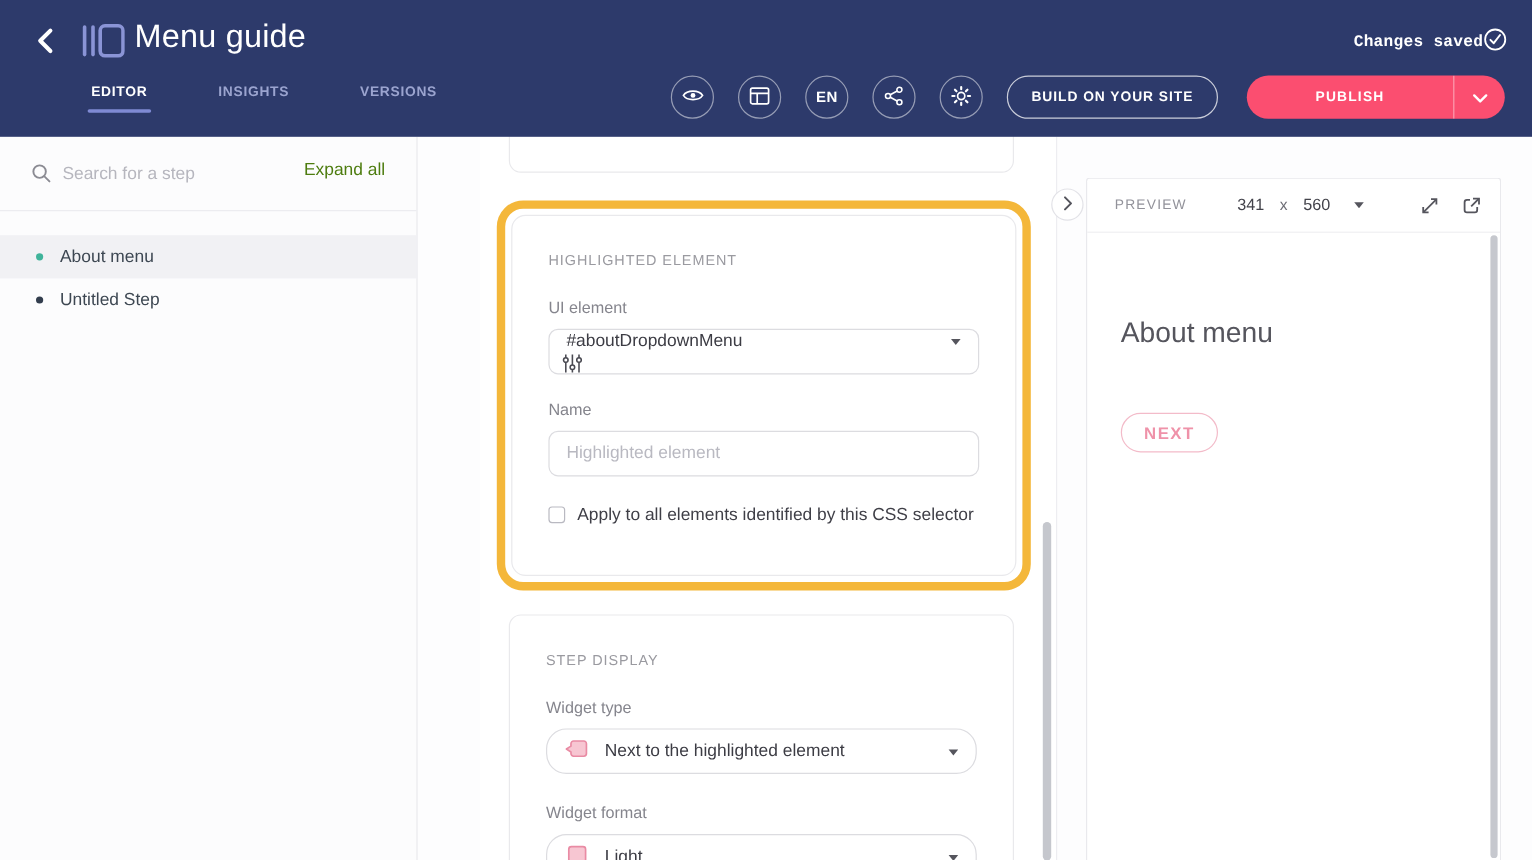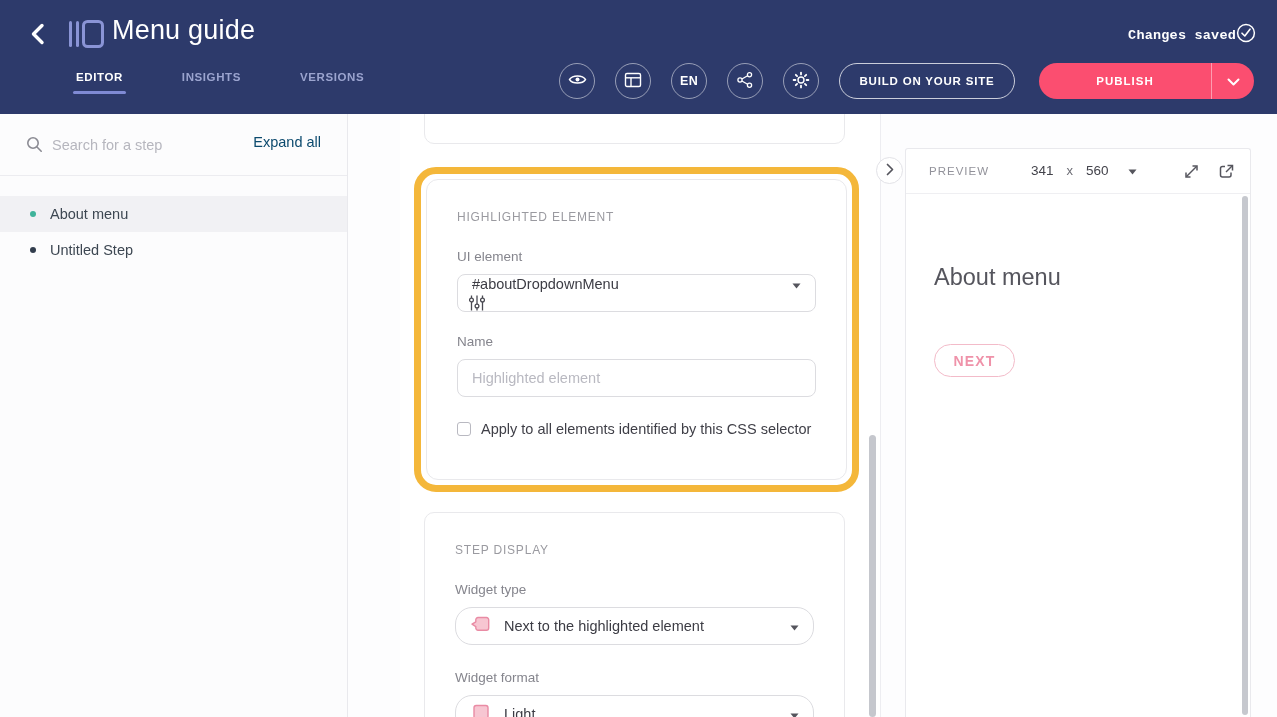--- a/index.html
+++ b/index.html
@@ -32,21 +32,21 @@
   .publish-divider{width:1px;height:36px;background:rgba(255,255,255,.45);}
   .publish-caret{width:42px;display:flex;align-items:center;justify-content:center;}
   
   .sidebar{position:absolute;left:0;top:114px;width:348px;height:603px;background:#fcfcfd;border-right:1px solid #e9e9ed;}
   .search-row{position:relative;height:62px;border-bottom:1px solid #ececf0;}
   .search-icon{position:absolute;left:26px;top:22px;}
   .search-input{position:absolute;left:50px;top:17px;width:200px;height:28px;border:none;background:transparent;outline:none;
       font-size:14.5px;color:#3d4752;font-family:inherit;}
   .search-input::placeholder{color:#b6b6be;}
   .expand-all{position:absolute;right:26px;top:20px;background:none;border:none;padding:0;cursor:pointer;
-      font-size:14.5px;color:#0c4a6e;font-family:inherit;}
+      font-size:14.5px;color:#4d7c0f;font-family:inherit;}
   .step-list{margin-top:20px;}
   .step-item{height:36px;display:flex;align-items:center;padding-left:30px;cursor:pointer;}
   .step-item.selected{background:#f1f1f4;}
   .step-dot{width:6px;height:6px;border-radius:50%;margin-right:14px;flex:0 0 auto;}
   .step-dot.teal{background:#3fb39a;}
   .step-dot.dark{background:#323d4d;}
   .step-label{font-size:14.5px;color:#3d4752;}
   
   .editor{position:absolute;left:400px;top:114px;width:481px;height:603px;background:#ffffff;border-right:1px solid #ededf1;}
   .card{background:#ffffff;border:1px solid #e9e9ec;border-radius:10px;}

